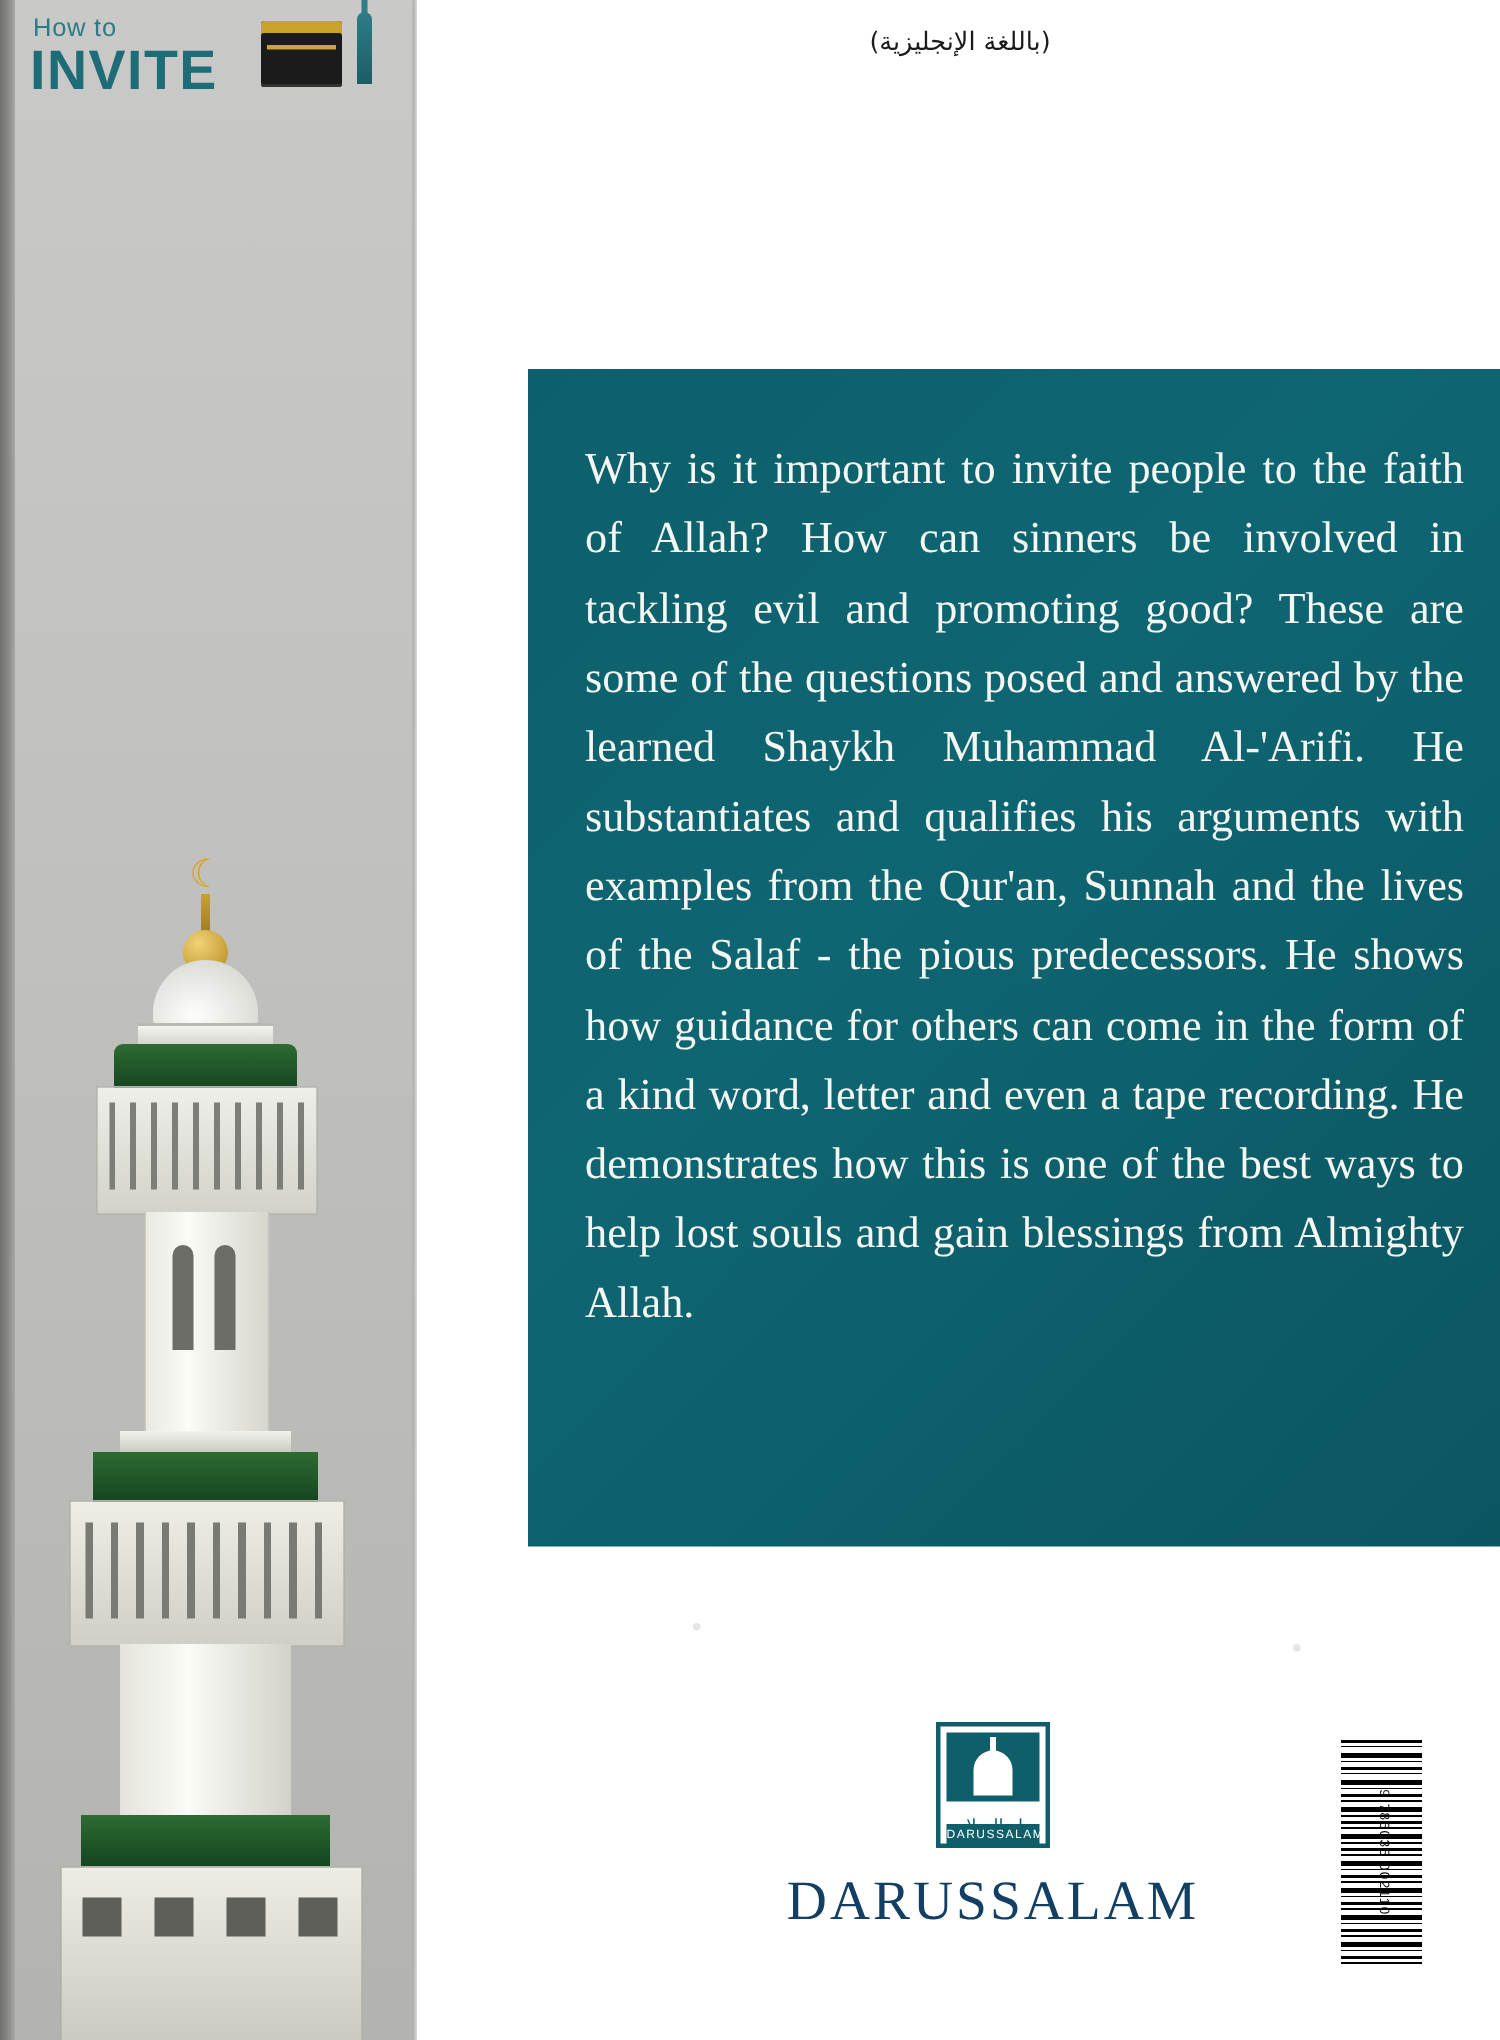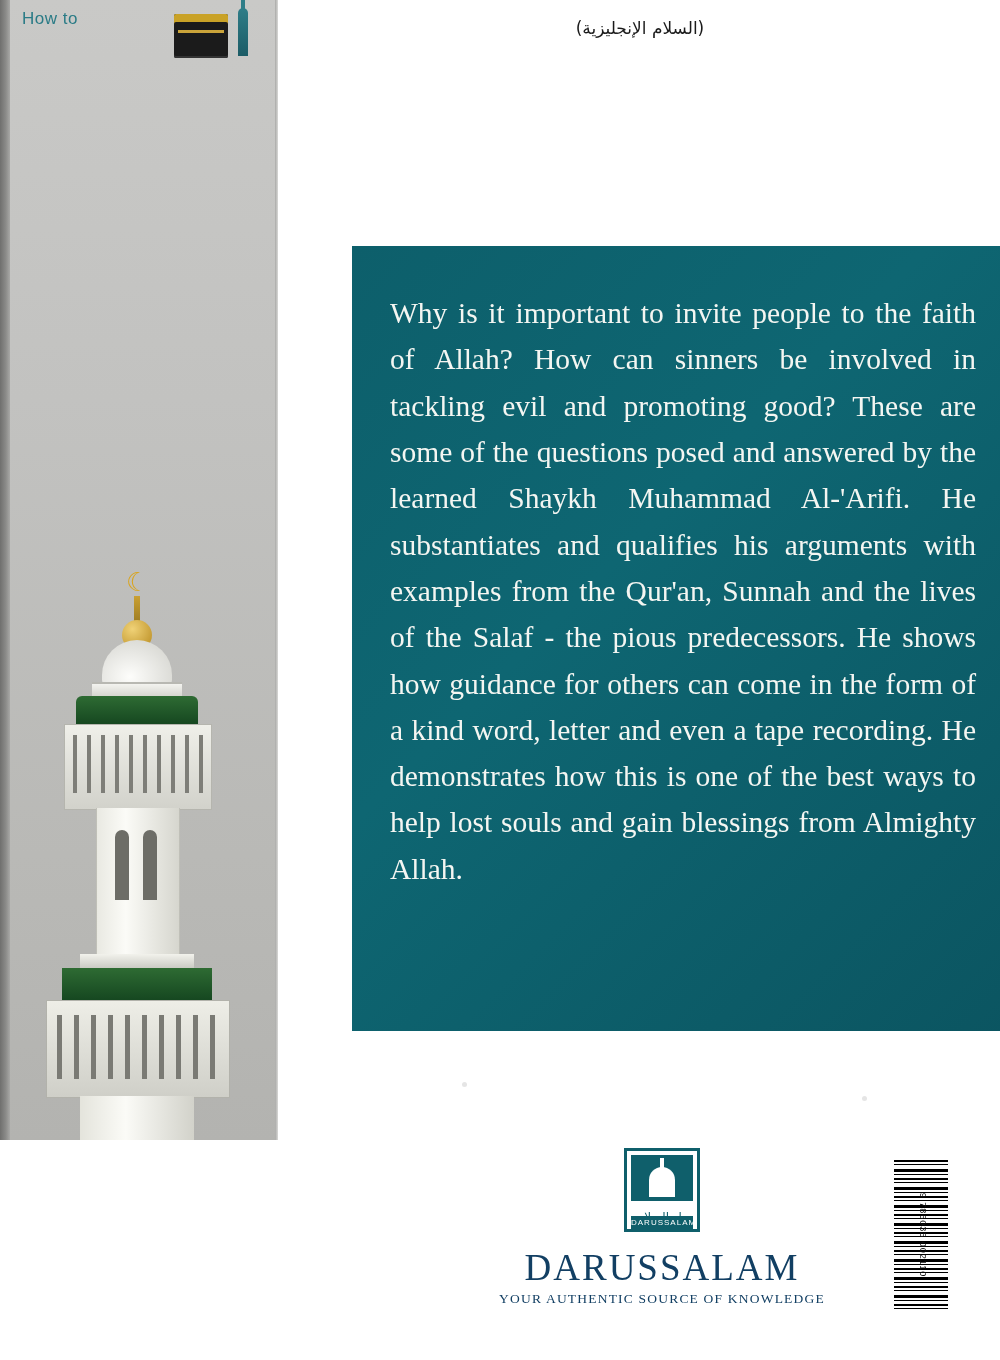--- a/index.html
+++ b/index.html
@@ -14,21 +14,21 @@
     overflow: hidden;
     background: #ffffff;
     font-family: "Liberation Serif", serif;
   }
 
   
   .spine {
     position: absolute;
     left: 0; top: 0;
     width: 278px;
-    height: 1140px;
+    height: 1360px;
     background: linear-gradient(180deg,#c9c9c7 0%, #c2c2c0 35%, #b9b9b6 75%, #b3b3b0 100%);
     overflow: hidden;
   }
   .spine-edge-dark {
     position: absolute;
     left: 0; top: 0;
     width: 10px; height: 1360px;
     background: linear-gradient(90deg,#6f6f6e 0%, #8c8c8a 60%, #a8a8a6 100%);
   }
   .spine-inner-line {
@@ -405,20 +405,21 @@
 <body>
 
 <div class="page">
 
   <div class="spine">
     <div class="spine-edge-dark"></div>
     <div class="spine-inner-line"></div>
 
     <div class="spine-logo">
       <div class="sl-howto">How to</div>
+      <div class="sl-invite">INVITE</div>
       <div class="kaaba"></div>
       <div class="minaret-mini"></div>
     </div>
 
     <div class="minaret">
       <div class="m-crescent">☾</div>
       <div class="m-spike"></div>
       <div class="m-ball"></div>
       <div class="m-dome"></div>
       <div class="m-ring1"></div>
@@ -428,37 +429,36 @@
       <div class="m-ring2"></div>
       <div class="m-green2"></div>
       <div class="m-balcony2"></div>
       <div class="m-shaft2"></div>
       <div class="m-green3"></div>
       <div class="m-base"></div>
     </div>
   </div>
 
   <div class="arabic-title">
-    <div class="ar-sub">(السلام الإنجليزية)</div>
+    <div class="ar-sub">(باللغة الإنجليزية)</div>
   </div>
 
   <div class="blurb">
     <p>Why is it important to invite people to the faith of Allah? How can sinners be involved in tackling evil and promoting good? These are some of the questions posed and answered by the learned Shaykh Muhammad Al-'Arifi. He substantiates and qualifies his arguments with examples from the Qur'an, Sunnah and the lives of the Salaf - the pious predecessors. He shows how guidance for others can come in the form of a kind word, letter and even a tape recording. He demonstrates how this is one of the best ways to help lost souls and gain blessings from Almighty Allah.</p>
   </div>
 
   <div class="publisher">
     <div class="pub-mark">
       <div class="pm-top">
         <div class="pm-dome"></div>
       </div>
       <div class="pm-ar">دار السلام</div>
       <div class="pm-word">DARUSSALAM</div>
     </div>
     <div class="pub-name">DARUSSALAM</div>
-    <div class="pub-tag">YOUR AUTHENTIC SOURCE OF KNOWLEDGE</div>
   </div>
 
   <div class="barcode-box">
     <div class="barcode-bars"></div>
     <div class="barcode-num">9 786035 002110</div>
   </div>
 
   <div class="smudge" style="left:462px; top:1082px;"></div>
   <div class="smudge" style="left:862px; top:1096px;"></div>
 

